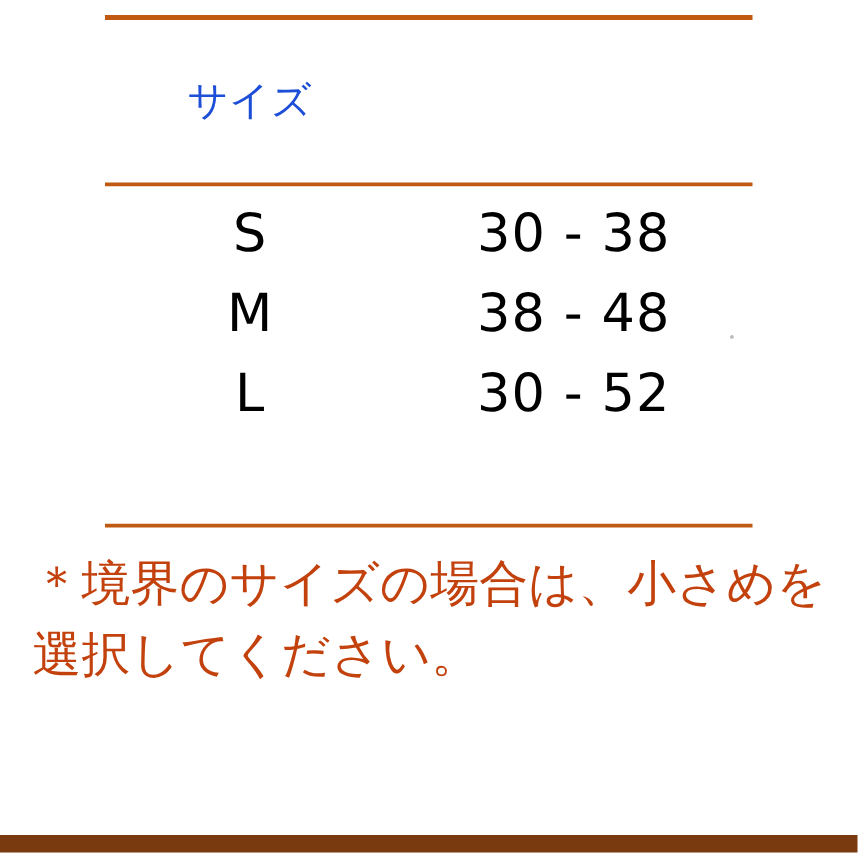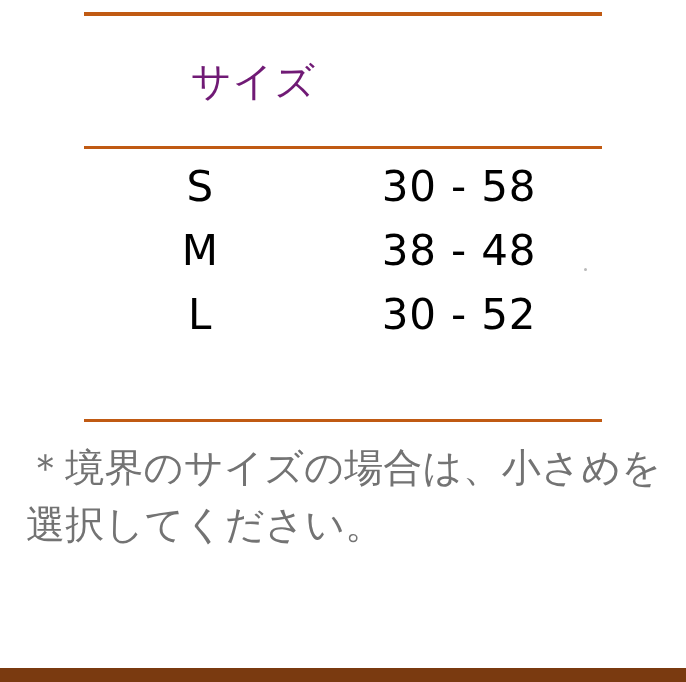--- a/index.html
+++ b/index.html
@@ -43,25 +43,24 @@
   }
   .col-size {
     width: 232px;
     text-align: center;
   }
   .col-circ {
     flex: 1;
     text-align: center;
   }
   .head-label {
-    font-size: 40px;
+    font-size: 32px;
     line-height: 1.12;
     letter-spacing: 0.02em;
-    color: #701a75;
-    text-align: right;
+    color: #1d4ed8;
   }
   .head-unit {
     font-size: 34px;
     line-height: 1.15;
     letter-spacing: 0.02em;
     color: #000;
   }
 
   .body-rows {
     padding: 6px 0 8px 0;
@@ -92,21 +91,21 @@
     position: absolute;
     left: 26px;
     top: 440px;
     width: 640px;
   }
   .note {
     display: block;
     font-size: 39px;
     line-height: 1.45;
     letter-spacing: 0.005em;
-    color: #737373;
+    color: #c2410c;
     margin-bottom: 6px;
     white-space: pre-line;
   }
 
   
   .bottom-bar {
     position: absolute;
     left: 0;
     bottom: 0;
     width: 686px;
@@ -134,21 +133,21 @@
       <div class="col-size">
         <div class="head-label">サイズ</div>
       </div>
     </div>
 
     <div class="rule rule-mid"></div>
 
     <div class="body-rows">
       <div class="data-row">
         <div class="cell cell-size">S</div>
-        <div class="cell cell-circ">30 - 58</div>
+        <div class="cell cell-circ">30 - 38</div>
       </div>
       <div class="data-row">
         <div class="cell cell-size">M</div>
         <div class="cell cell-circ">38 - 48</div>
       </div>
       <div class="data-row">
         <div class="cell cell-size">L</div>
         <div class="cell cell-circ">30 - 52</div>
       </div>
       <div class="data-row">

